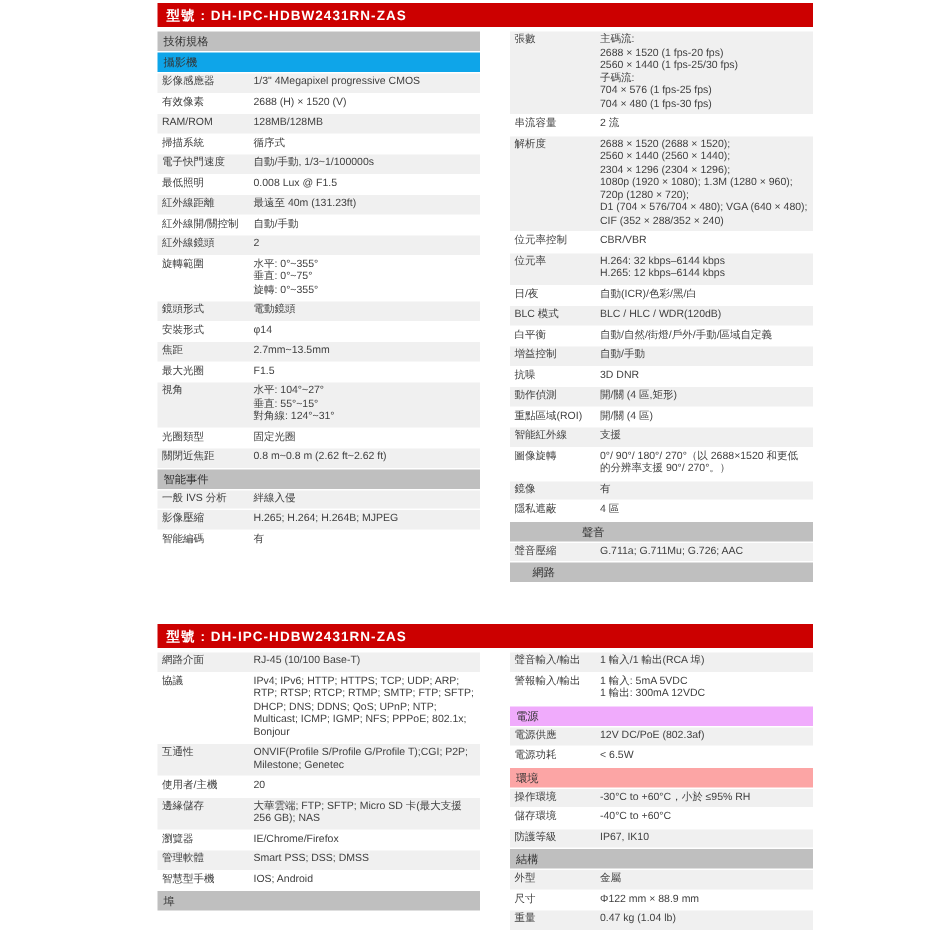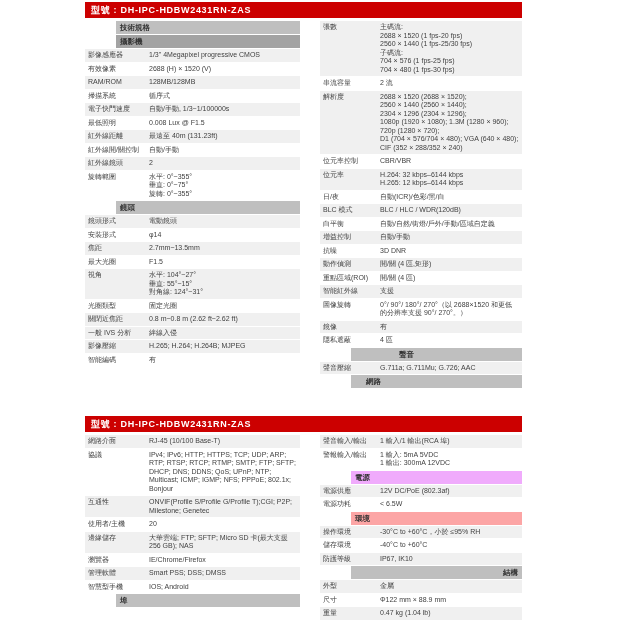--- a/index.html
+++ b/index.html
@@ -4,46 +4,45 @@
 <style>
   * { margin:0; padding:0; box-sizing:border-box; }
   html,body { width:620px; height:620px; }
   body {
     background:#ffffff;
     font-family:"Liberation Sans","DejaVu Sans",sans-serif;
     color:#3f3f3f;
     position:relative;
     overflow:hidden;
   }
-  .spec-table { position:absolute; left:85px; width:437px; }
+  .spec-table { position:absolute; left:105px; width:437px; }
   #table1 { top:2px; }
   #table2 { top:416px; }
   .title-bar {
     background:#cc0000;
     color:#ffffff;
     font-weight:bold;
     font-size:9px;
     line-height:11px;
     padding:3px 6px 2px 6px;
     letter-spacing:0.7px;
     margin-bottom:3px;
   }
   .cols { display:flex; gap:20px; align-items:flex-start; }
   .col { display:block; }
   .col-left  { width:215px; }
   .col-right { width:202px; }
   .sec-header {
     background:#bfbfbf;
     color:#333333;
     font-size:7.5px;
-    font-weight:bold;
+    font-weight:normal;
     line-height:9px;
     padding:2px 4px;
     margin-bottom:1px;
-    margin-left:31px;
   }
   .row {
     display:flex;
     font-size:7px;
     line-height:8.5px;
     margin-bottom:1px;
     background:#ffffff;
   }
   .row.shaded { background:#f0f0f0; }
   .row .lbl {
@@ -59,21 +58,21 @@
   .col-right .lbl { width:58px; }
 </style>
 </head>
 <body>
 
 <div class="spec-table" id="table1">
   <div class="title-bar" style="background: rgb(204, 0, 0);">型號 : DH-IPC-HDBW2431RN-ZAS</div>
   <div class="cols">
     <div class="col col-left">
         <div class="sec-header" style="background: rgb(191, 191, 191);">技術規格</div>
-        <div class="sec-header" style="background: #a3a3a3;">攝影機</div>
+        <div class="sec-header" style="background: #0ea5e9;">攝影機</div>
         <div class="row shaded">
           <div class="lbl">影像感應器</div>
           <div class="val">1/3"  4Megapixel progressive CMOS</div>
         </div>
         <div class="row">
           <div class="lbl">有效像素</div>
           <div class="val">2688 (H) × 1520 (V)</div>
         </div>
         <div class="row shaded">
           <div class="lbl">RAM/ROM</div>
@@ -102,21 +101,20 @@
         <div class="row shaded">
           <div class="lbl">紅外線鏡頭</div>
           <div class="val">2</div>
         </div>
         <div class="row">
           <div class="lbl">旋轉範圍</div>
           <div class="val">水平: 0°~355°
 垂直: 0°~75°
 旋轉: 0°~355°</div>
         </div>
-        <div class="sec-header" style="background: rgb(191, 191, 191);">鏡頭</div>
         <div class="row shaded">
           <div class="lbl">鏡頭形式</div>
           <div class="val">電動鏡頭</div>
         </div>
         <div class="row">
           <div class="lbl">安裝形式</div>
           <div class="val">φ14</div>
         </div>
         <div class="row shaded">
           <div class="lbl">焦距</div>
@@ -133,20 +131,21 @@
 對角線: 124°~31°</div>
         </div>
         <div class="row">
           <div class="lbl">光圈類型</div>
           <div class="val">固定光圈</div>
         </div>
         <div class="row shaded">
           <div class="lbl">關閉近焦距</div>
           <div class="val">0.8 m~0.8 m (2.62 ft~2.62 ft)</div>
         </div>
+        <div class="sec-header" style="background: rgb(191, 191, 191);">智能事件</div>
         <div class="row shaded">
           <div class="lbl">一般 IVS 分析</div>
           <div class="val">絆線入侵</div>
         </div>
         <div class="row shaded">
           <div class="lbl">影像壓縮</div>
           <div class="val">H.265; H.264; H.264B; MJPEG</div>
         </div>
         <div class="row">
           <div class="lbl">智能編碼</div>
@@ -303,21 +302,21 @@
           <div class="val">-30°C to +60°C，小於 ≤95% RH</div>
         </div>
         <div class="row">
           <div class="lbl">儲存環境</div>
           <div class="val">-40°C to +60°C</div>
         </div>
         <div class="row shaded">
           <div class="lbl">防護等級</div>
           <div class="val">IP67, IK10</div>
         </div>
-        <div class="sec-header" style="background: rgb(191, 191, 191); text-align: right;">結構</div>
+        <div class="sec-header" style="background: rgb(191, 191, 191);">結構</div>
         <div class="row shaded">
           <div class="lbl">外型</div>
           <div class="val">金屬</div>
         </div>
         <div class="row">
           <div class="lbl">尺寸</div>
           <div class="val">Φ122 mm × 88.9 mm</div>
         </div>
         <div class="row shaded">
           <div class="lbl">重量</div>

